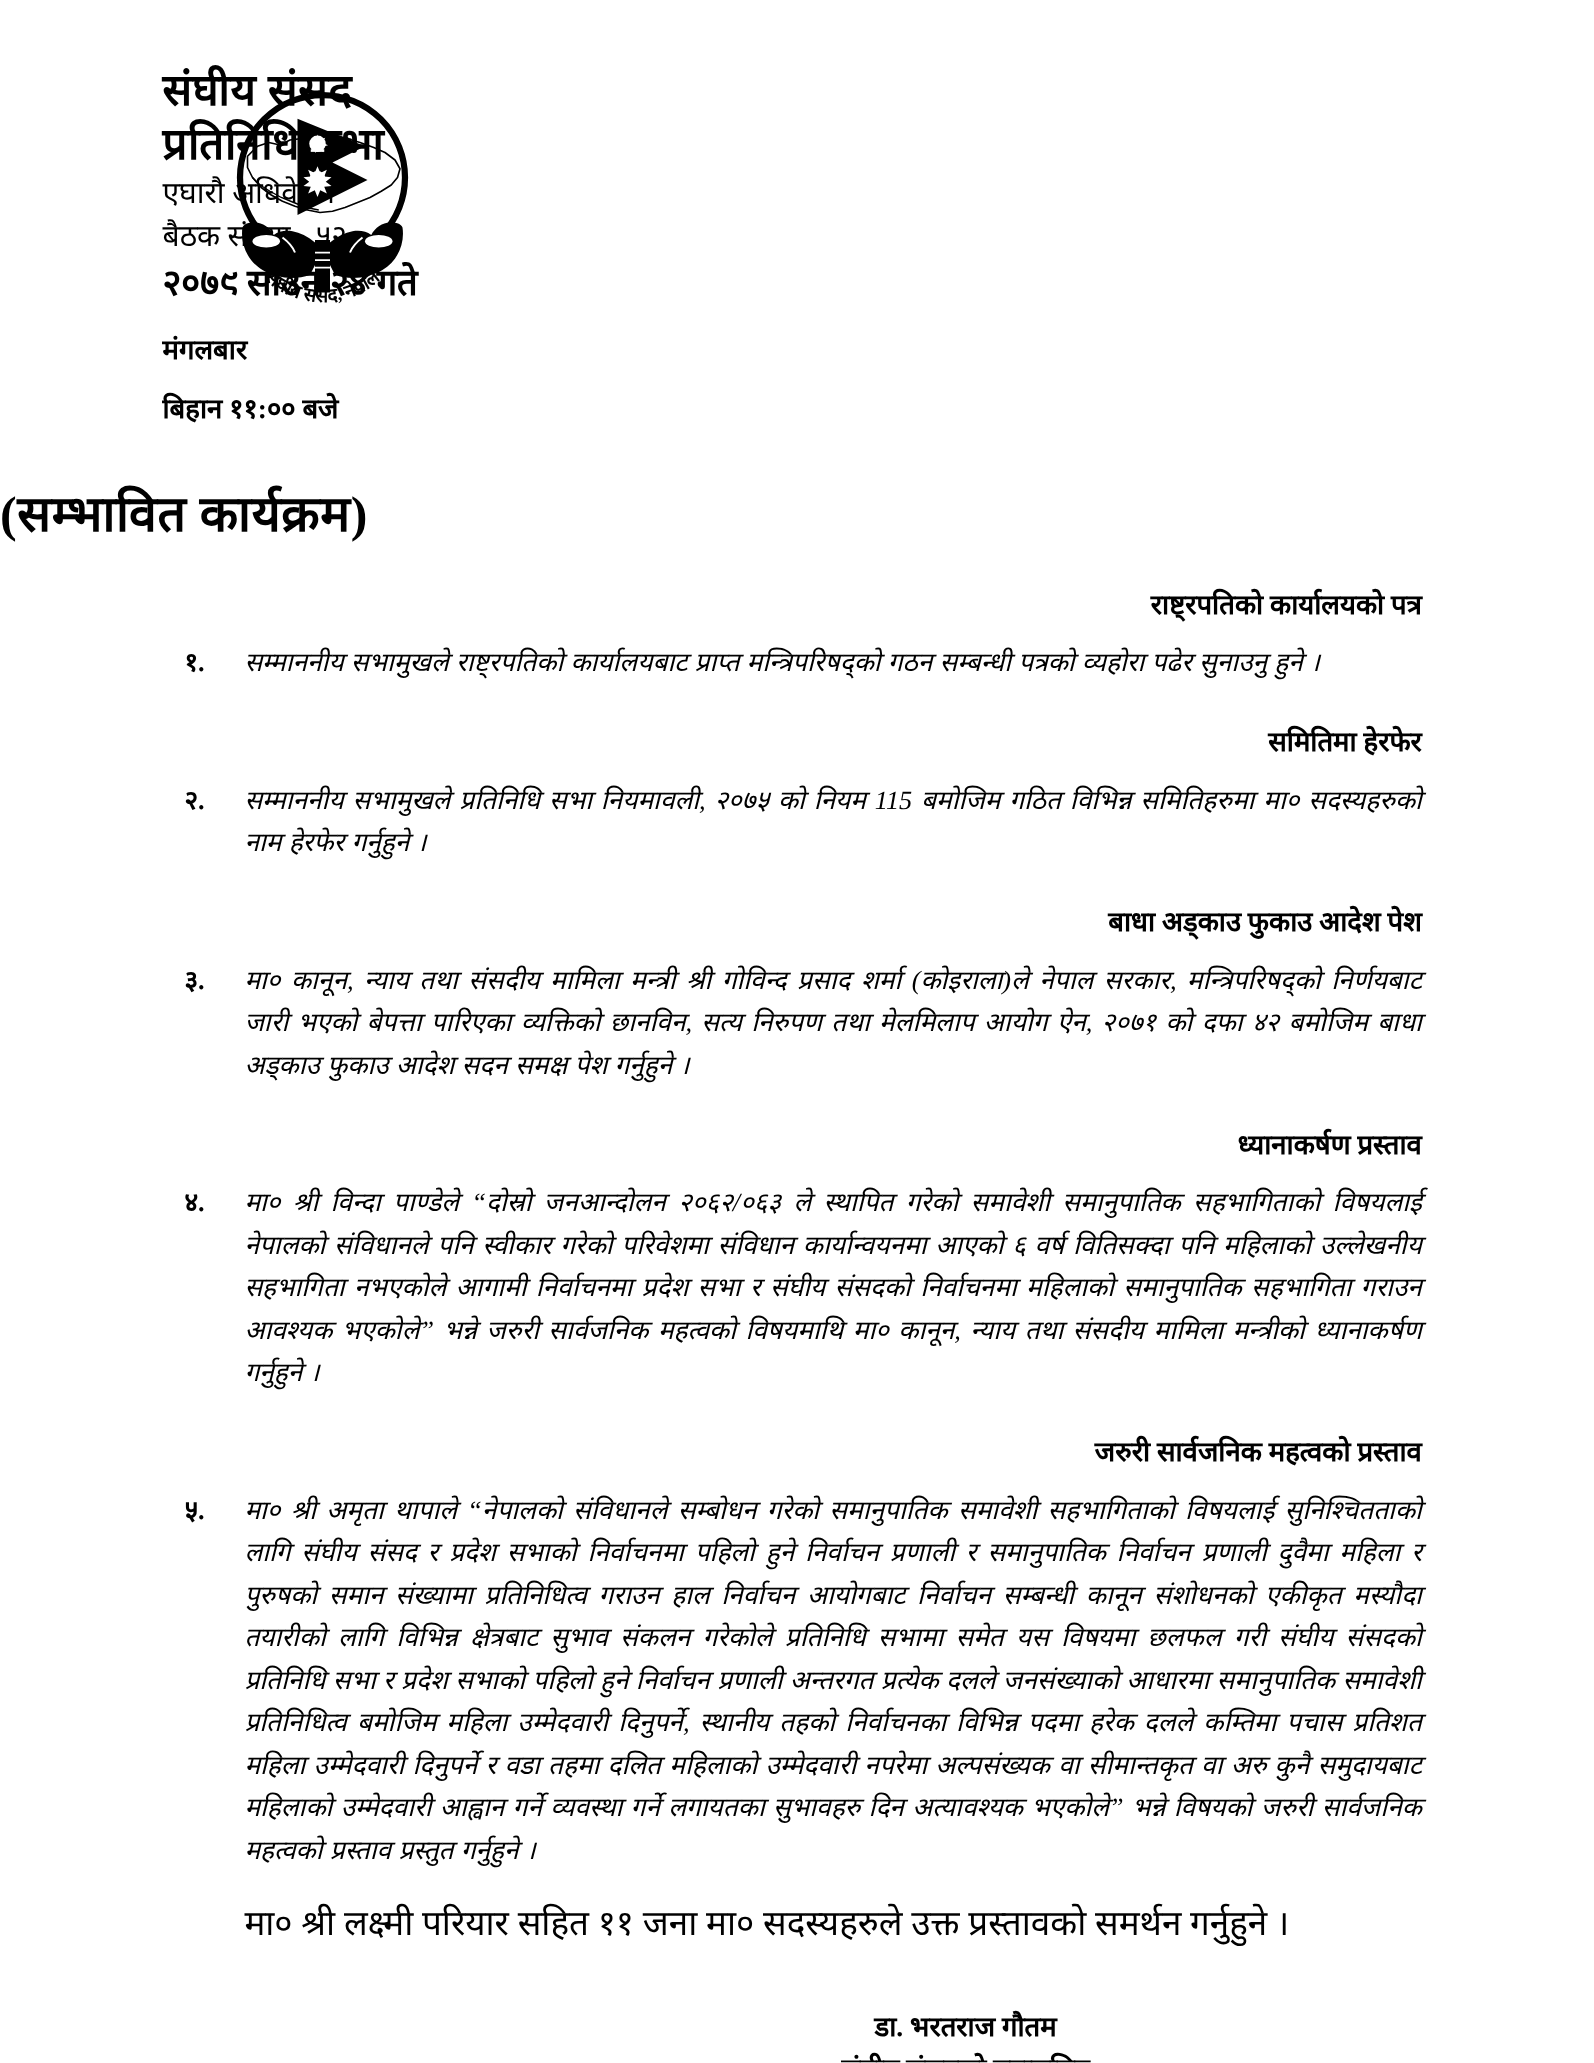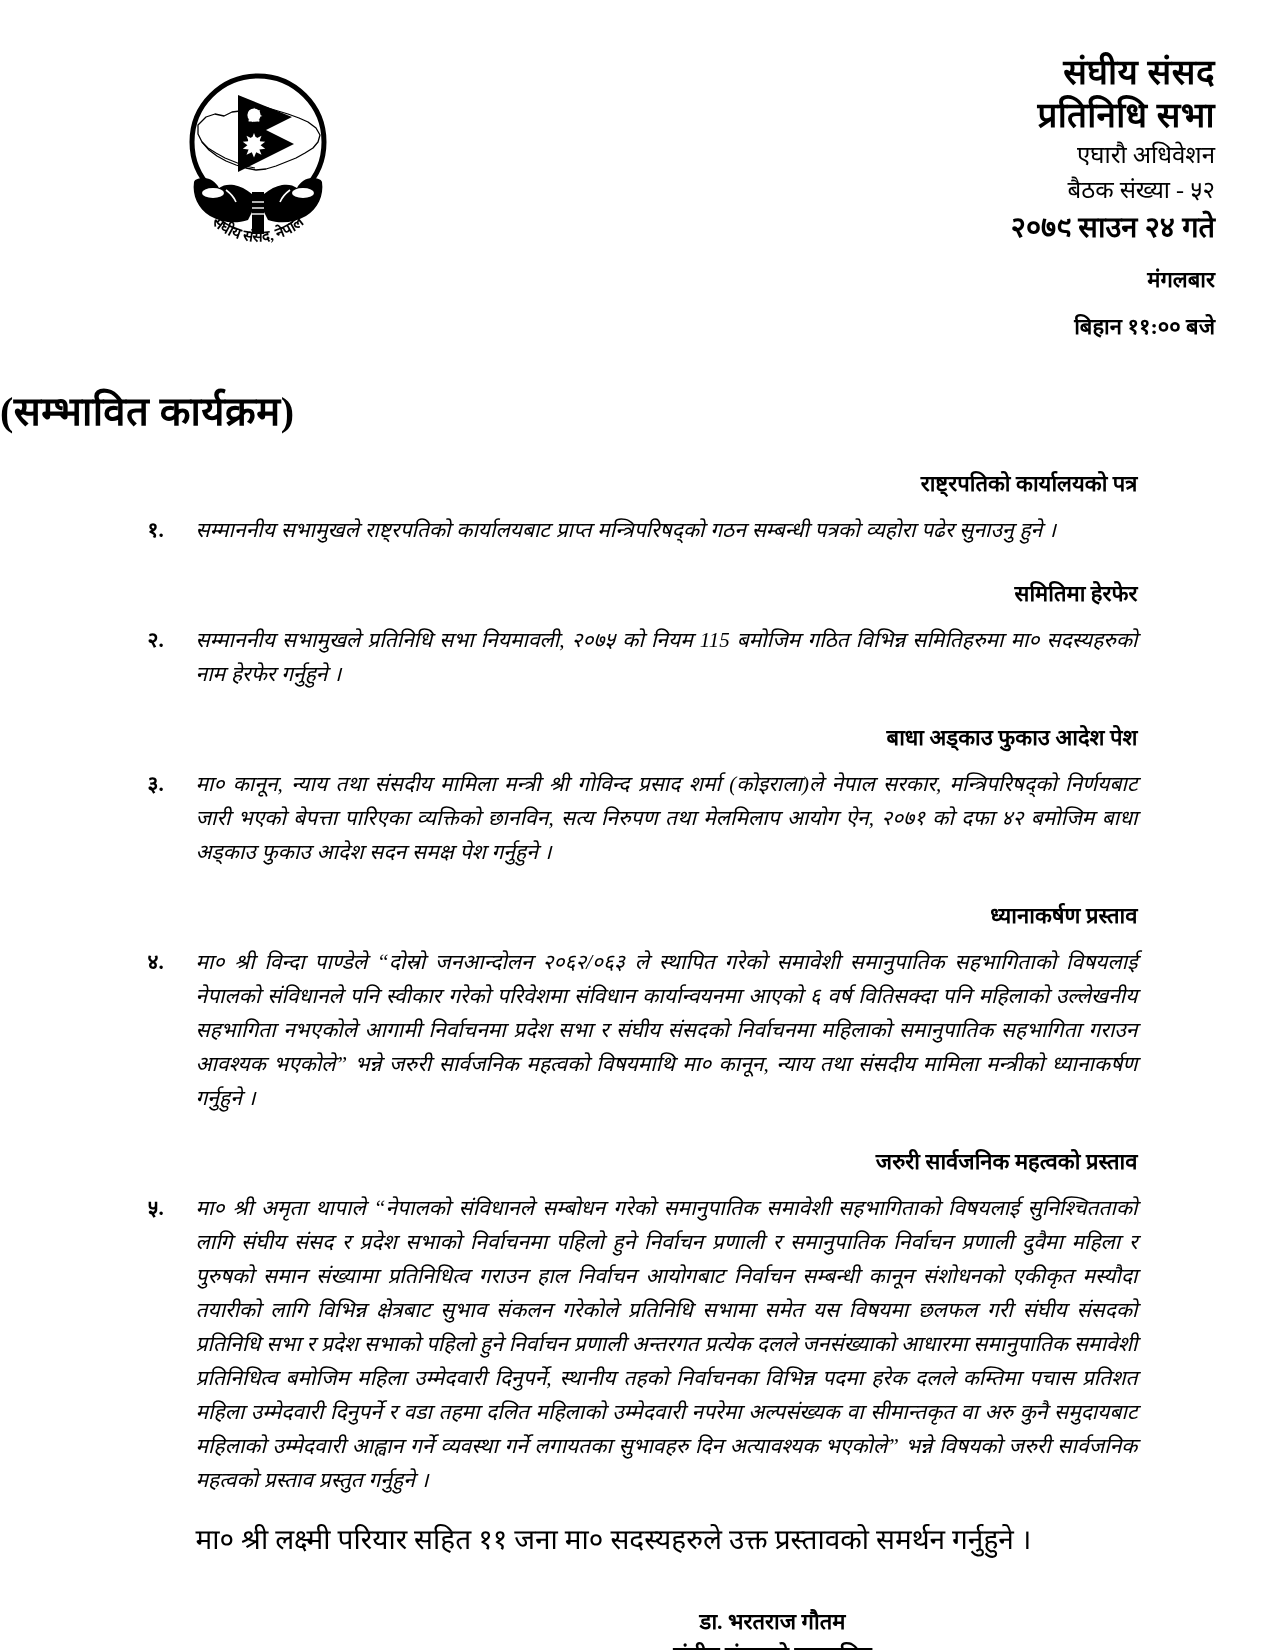--- a/index.html
+++ b/index.html
@@ -32,21 +32,22 @@
   .emblem {
     position: absolute;
     left: 168px;
     top: 62px;
     width: 180px;
     height: 200px;
   }
   .emblem svg { display: block; width: 180px; height: 200px; }
 
   .title-block {
-    text-align: right;
+    text-align: left;
+    padding-left: 130px;
     padding-right: 60px;
   }
   .t-main {
     font-size: 35px;
     font-weight: 700;
     line-height: 1.22;
     letter-spacing: 0.5px;
   }
   .t-sub {
     font-size: 24px;

